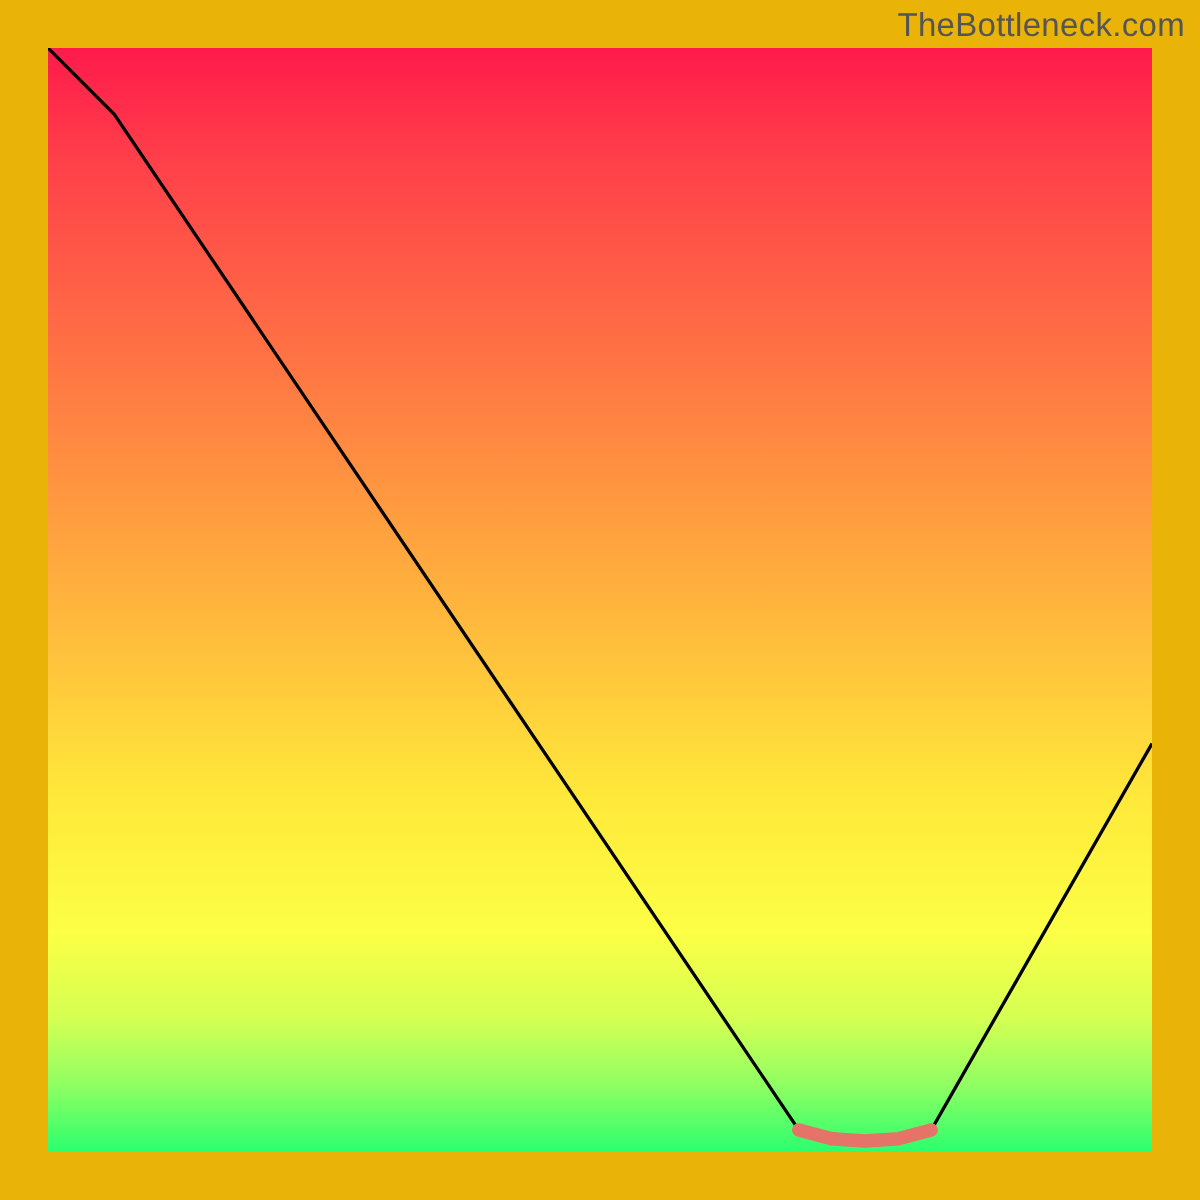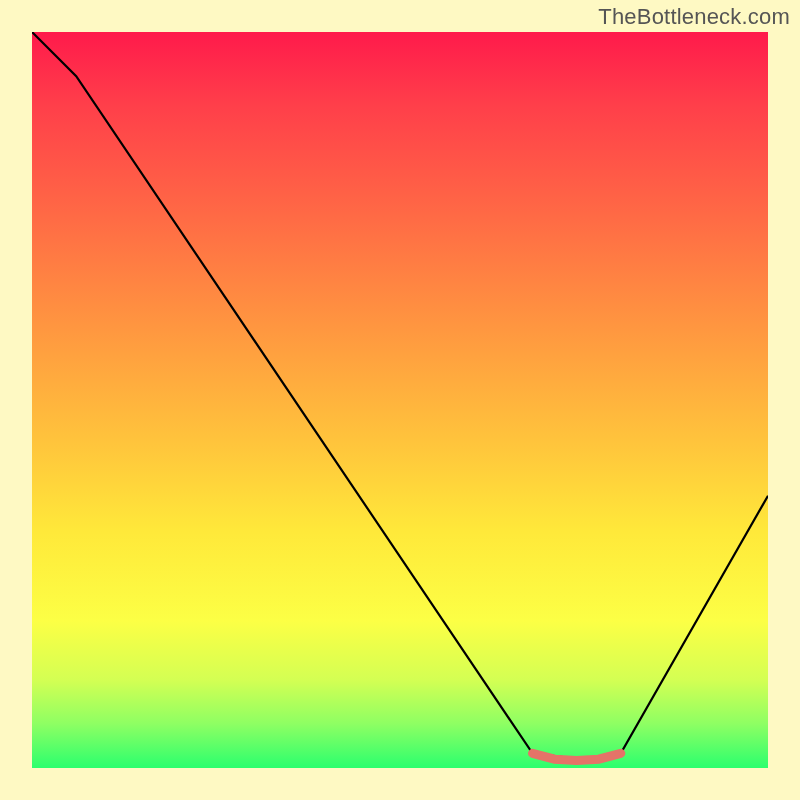--- a/index.html
+++ b/index.html
@@ -8,21 +8,21 @@
     background: #000;
     width: 800px;
     height: 800px;
     overflow: hidden;
     font-family: Arial, Helvetica, sans-serif;
   }
   .frame {
     position: relative;
     width: 800px;
     height: 800px;
-    background: #fef9c3;
+    background: #eab308;
   }
   .watermark {
     position: absolute;
     top: 4px;
     right: 10px;
     color: #555;
     font-size: 22px;
     font-weight: 500;
     letter-spacing: 0.2px;
     z-index: 5;

